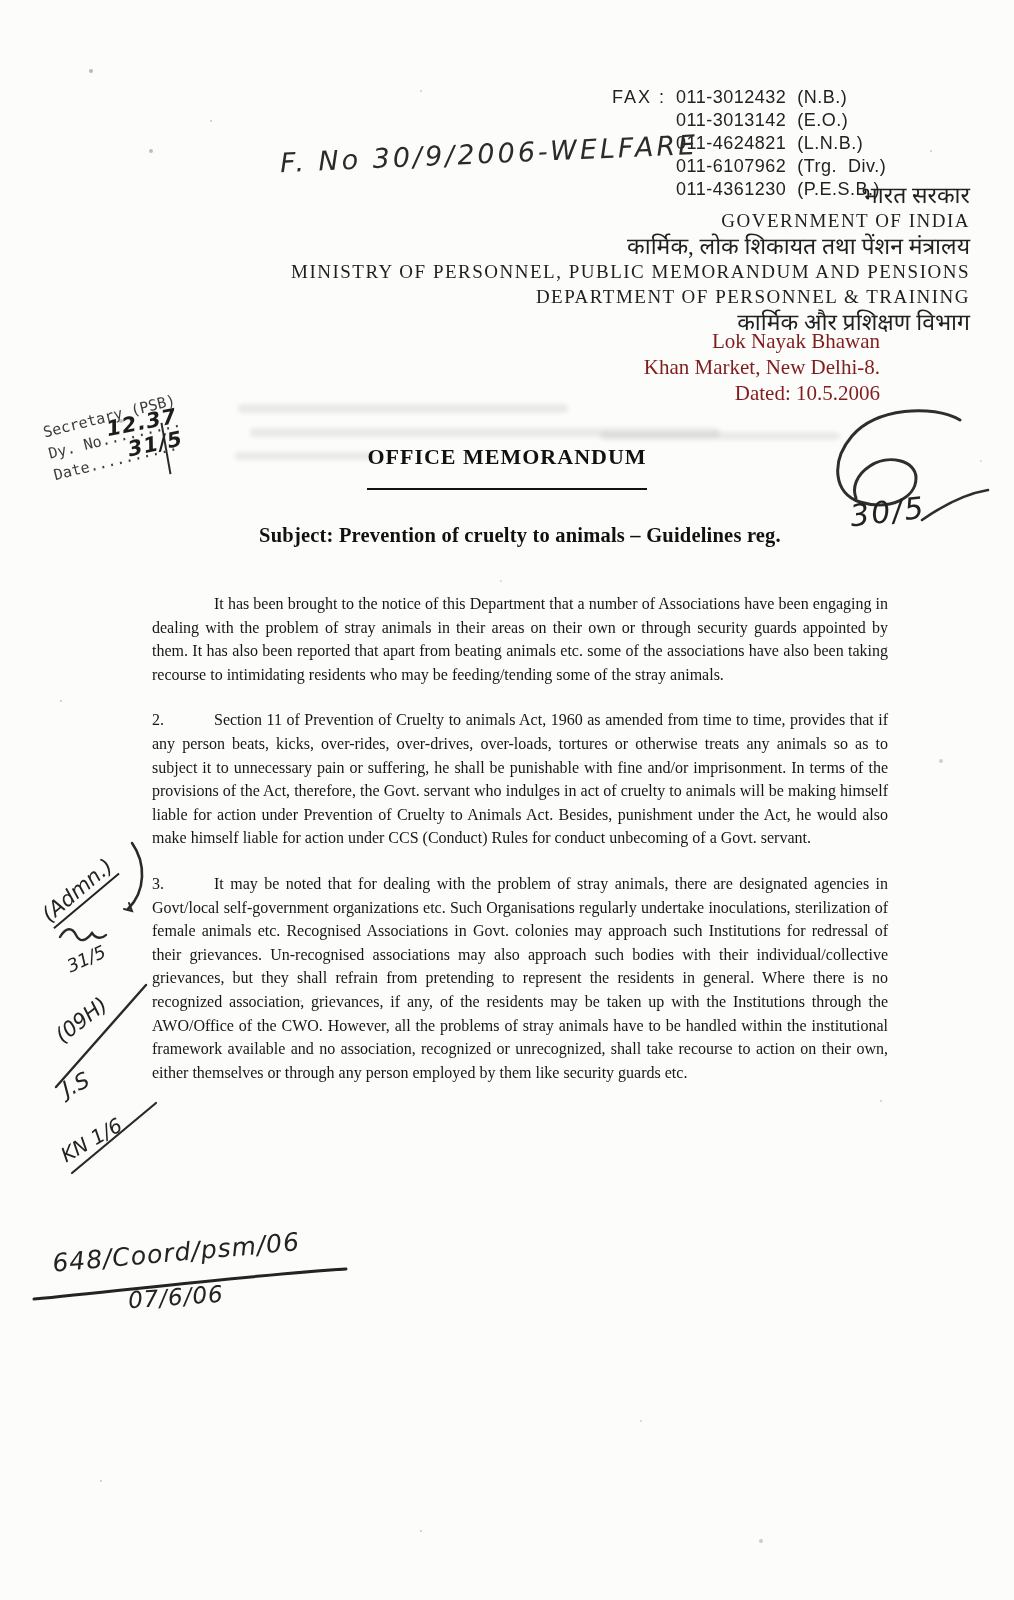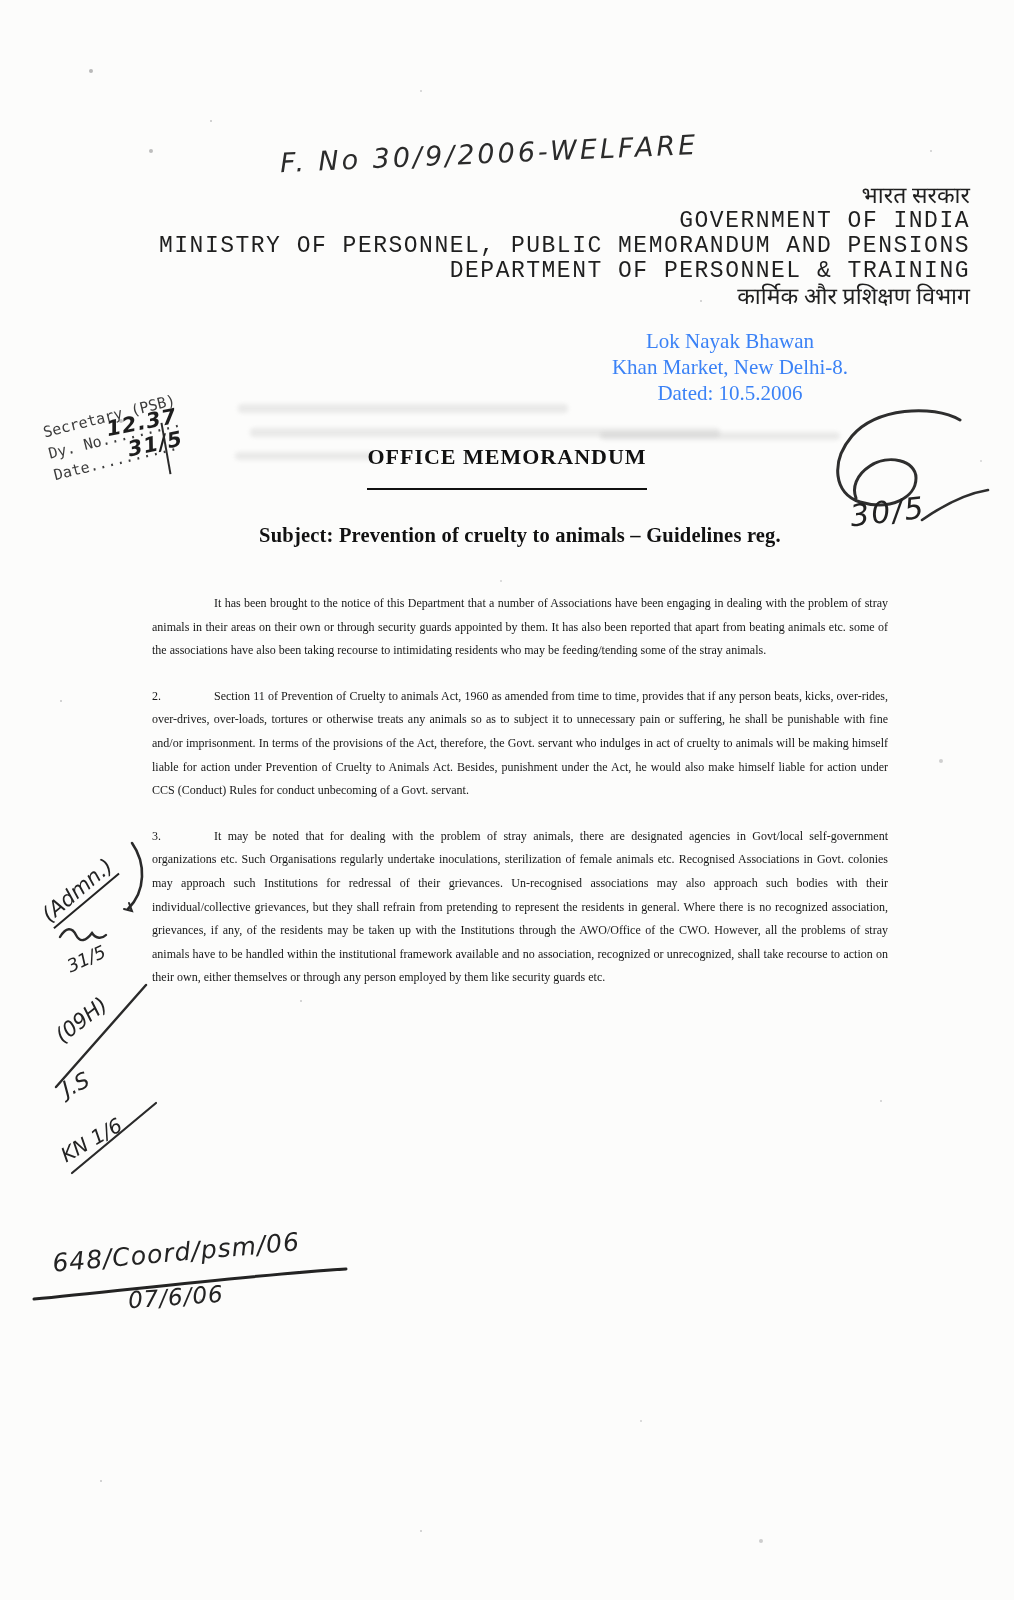--- a/index.html
+++ b/index.html
@@ -21,26 +21,26 @@
   #file-no {
     position:absolute; left:280px; top:138px; width:420px;
     font-family:"DejaVu Sans", sans-serif; font-style:italic;
     font-size:27px; letter-spacing:3px; color:#2b2b2b;
     transform:rotate(-2.5deg); white-space:nowrap;
   }
 
   
   #letterhead { position:absolute; left:0; top:183px; width:970px; text-align:right; color:#1f1f1f; }
   .lh-hi { font-size:23px; line-height:25px; font-family:"Liberation Serif","DejaVu Sans",serif; }
-  .lh-en { font-size:23px; line-height:24px; letter-spacing:1.5px; font-family:Liberation Mono, monospace; }
+  .lh-en { font-size:19px; line-height:24px; letter-spacing:1.5px; font-family:Liberation Serif, serif; }
   .lh-row { margin-bottom:1px; }
 
   
-  #address-block { position:absolute; left:580px; top:328px; width:300px; text-align:center;
-    font-size:21px; line-height:26px; color:#3b82f6; }
+  #address-block { position:absolute; left:580px; top:328px; width:300px; text-align:right;
+    font-size:21px; line-height:26px; color:#7f1d1d; }
 
   
   #stamp {
     position:absolute; left:46px; top:398px; width:190px;
     transform:rotate(-14deg); color:#3c3c3c;
     font-family:"DejaVu Sans Mono","Liberation Mono",monospace;
     font-size:15px; line-height:22px;
   }
   #stamp .stamp-line { white-space:nowrap; }
   .stamp-hw {
@@ -70,21 +70,21 @@
     font-family:"DejaVu Sans",sans-serif; font-style:italic; font-size:30px;
     color:#222; transform:rotate(-7deg); letter-spacing:2px;
   }
 
   
   #subject-line { position:absolute; left:0; top:524px; width:1040px; text-align:center;
     font-weight:bold; font-size:20.5px; color:#111; letter-spacing:0.2px; }
 
   
   #body-text { position:absolute; left:152px; top:592px; width:736px;
-    font-size:12px; line-height:23.6px; text-align:justify; color:#161616; }
+    font-size:16px; line-height:23.6px; text-align:justify; color:#161616; }
   #body-text p { margin-bottom:22px; }
   #body-text p.indent { text-indent:62px; }
   .para-num { display:inline-block; width:62px; text-indent:0; }
 
   
   .hw {
     position:absolute; font-family:"DejaVu Sans",sans-serif; font-style:italic;
     color:#232323; white-space:nowrap;
   }
   #note-admn { left:36px; top:878px; font-size:21px; transform:rotate(-40deg);
@@ -110,26 +110,37 @@
       760px 1540px 0 1px #cdcdcd, 100px 1480px 0 0 #c6c6c6, 980px 460px 0 0 #d4d4d4;
   }
 </style>
 </head>
 <body>
 
 <div id="page">
 
   <div class="speck"></div>
 
+  <div id="fax-block">
+    <div class="fax-label sans">FAX :</div>
+    <div>
+      <div class="fax-line sans pre">011-3012432  (N.B.)</div>
+      <div class="fax-line sans pre">011-3013142  (E.O.)</div>
+      <div class="fax-line sans pre">011-4624821  (L.N.B.)</div>
+      <div class="fax-line sans pre">011-6107962  (Trg.  Div.)</div>
+      <div class="fax-line sans pre">011-4361230  (P.E.S.B.)</div>
+    </div>
+  </div>
 
   <div id="file-no">F. No 30/9/2006-WELFARE</div>
 
   <div id="letterhead">
     <div class="lh-row lh-hi">भारत सरकार</div>
     <div class="lh-row lh-en">GOVERNMENT OF INDIA</div>
+    <div class="lh-row lh-hi">कार्मिक, लोक शिकायत तथा पेंशन मंत्रालय</div>
     <div class="lh-row lh-en">MINISTRY OF PERSONNEL, PUBLIC MEMORANDUM AND PENSIONS</div>
     <div class="lh-row lh-en">DEPARTMENT OF PERSONNEL &amp; TRAINING</div>
     <div class="lh-row lh-hi">कार्मिक और प्रशिक्षण विभाग</div>
   </div>
 
   <div id="address-block">
     <div>Lok Nayak Bhawan</div>
     <div>Khan Market, New Delhi-8.</div>
     <div>Dated: 10.5.2006</div>
   </div>

